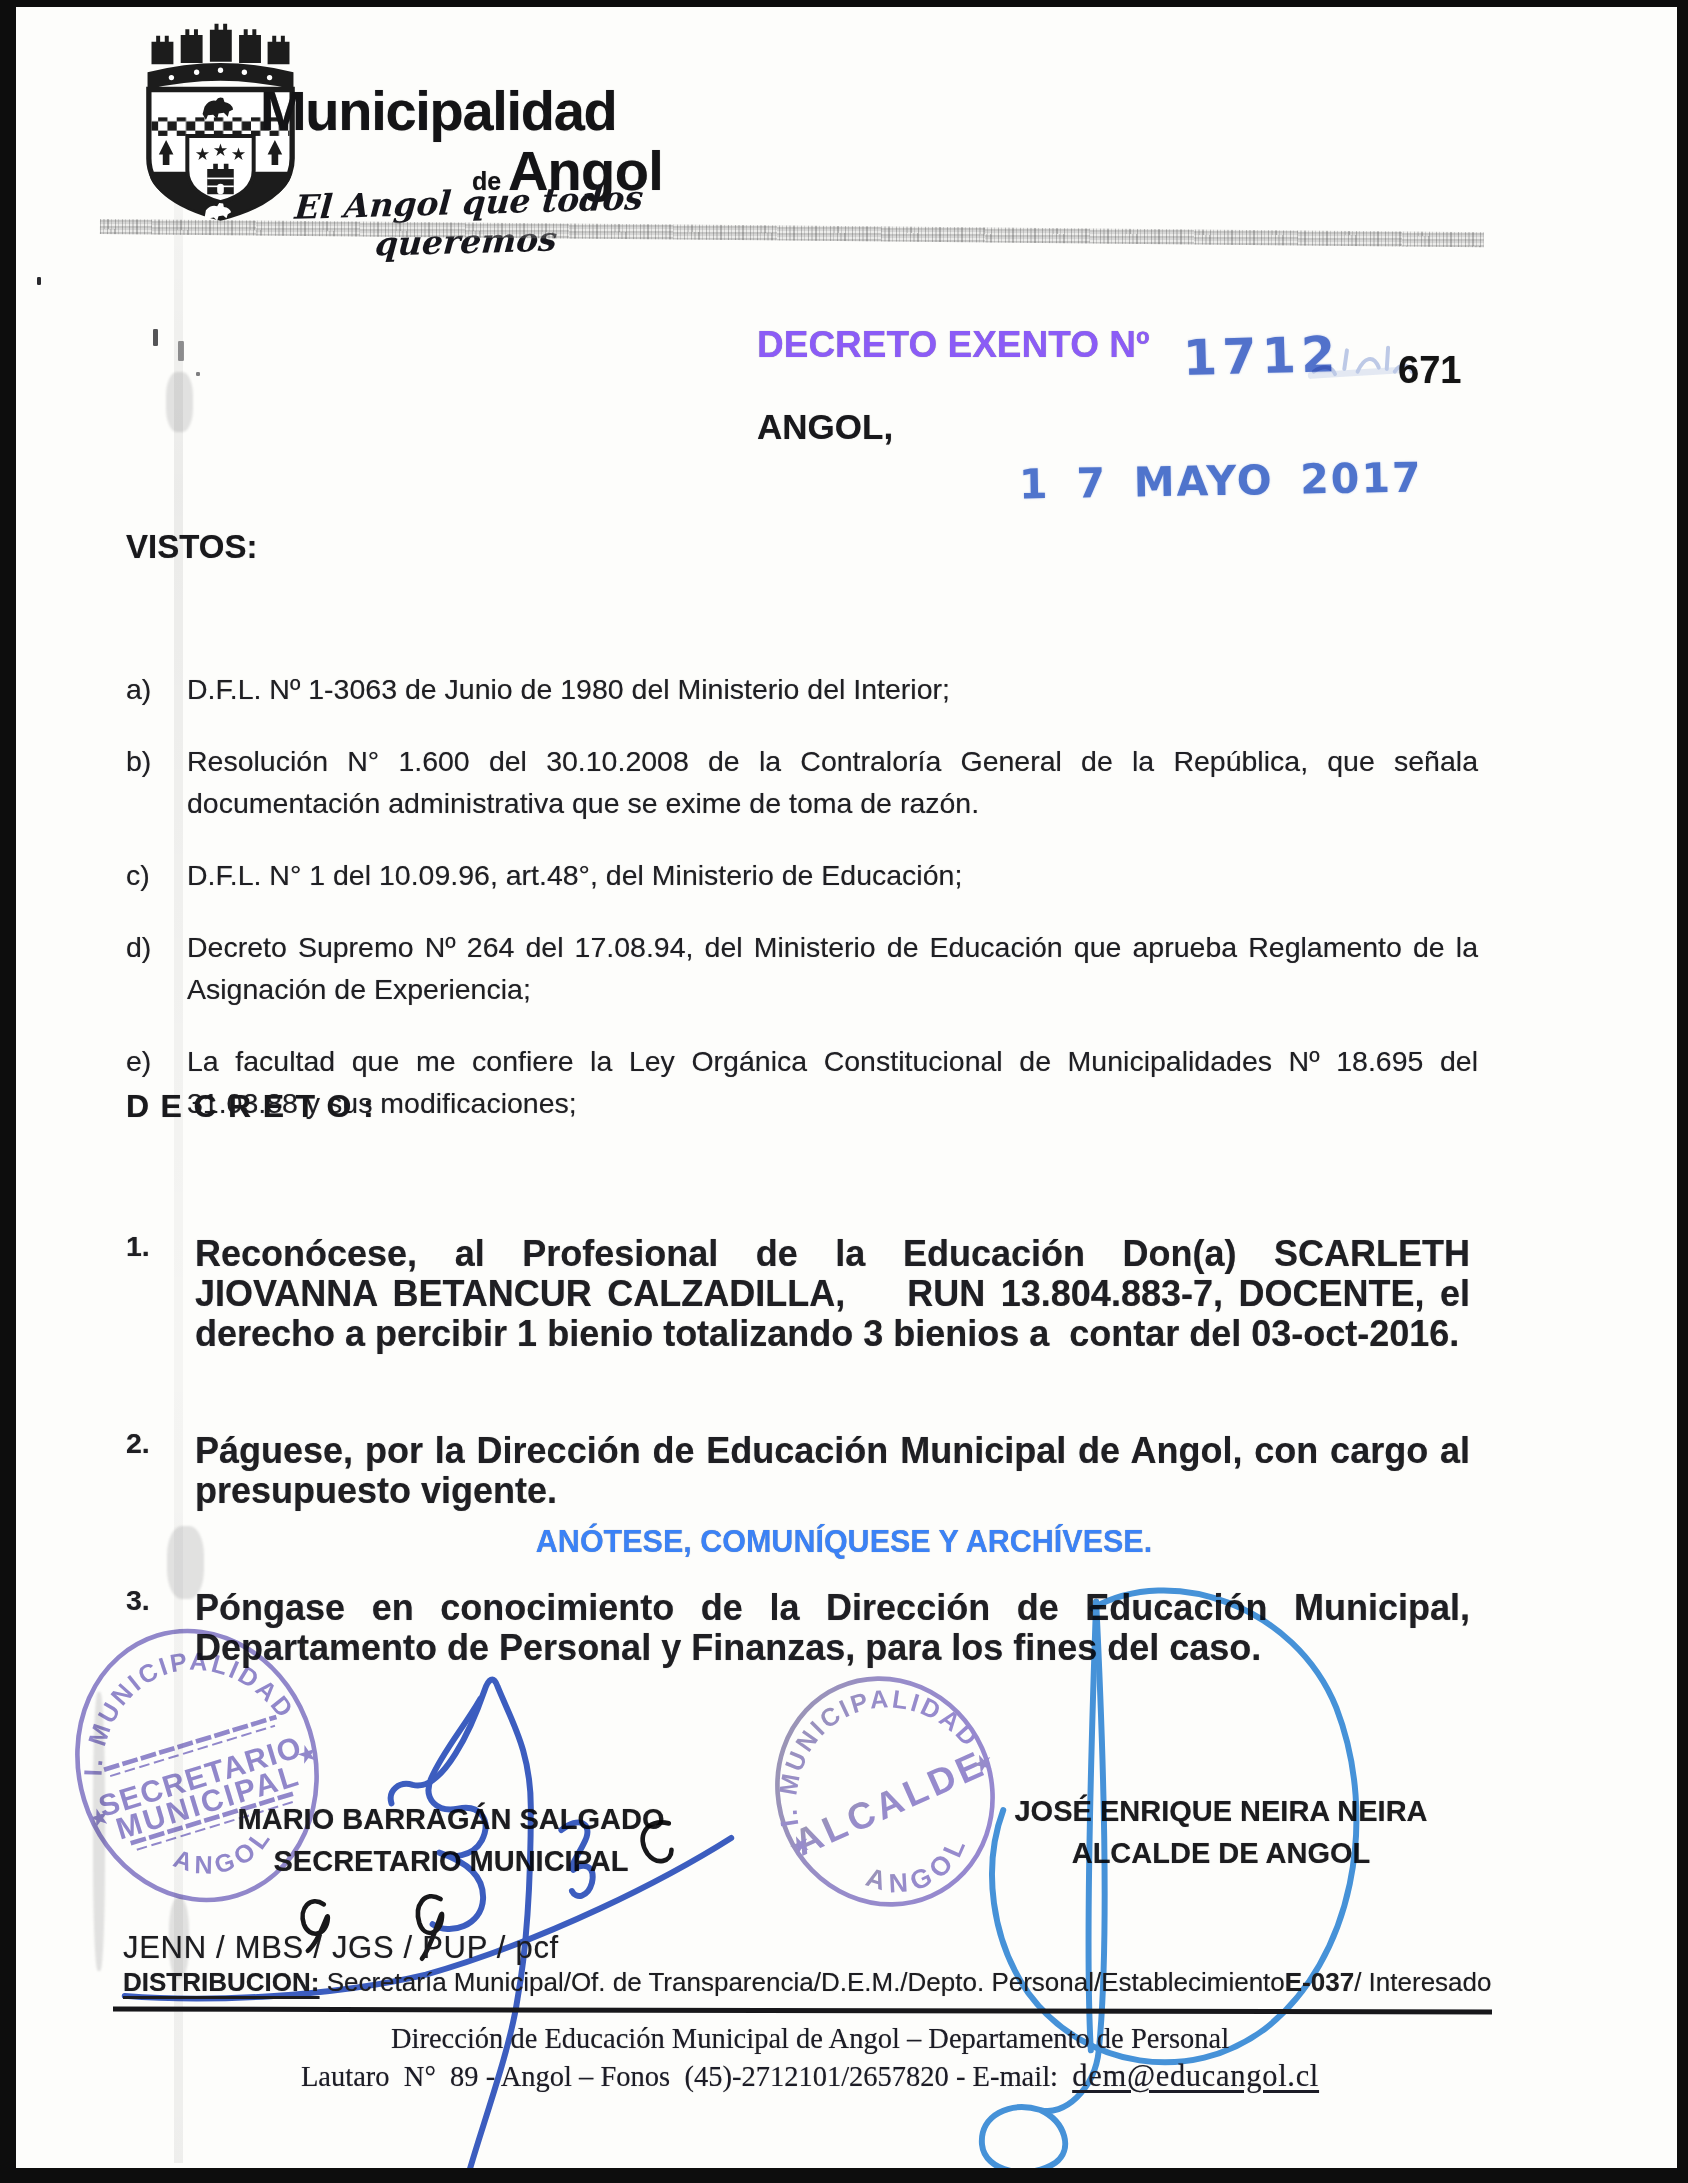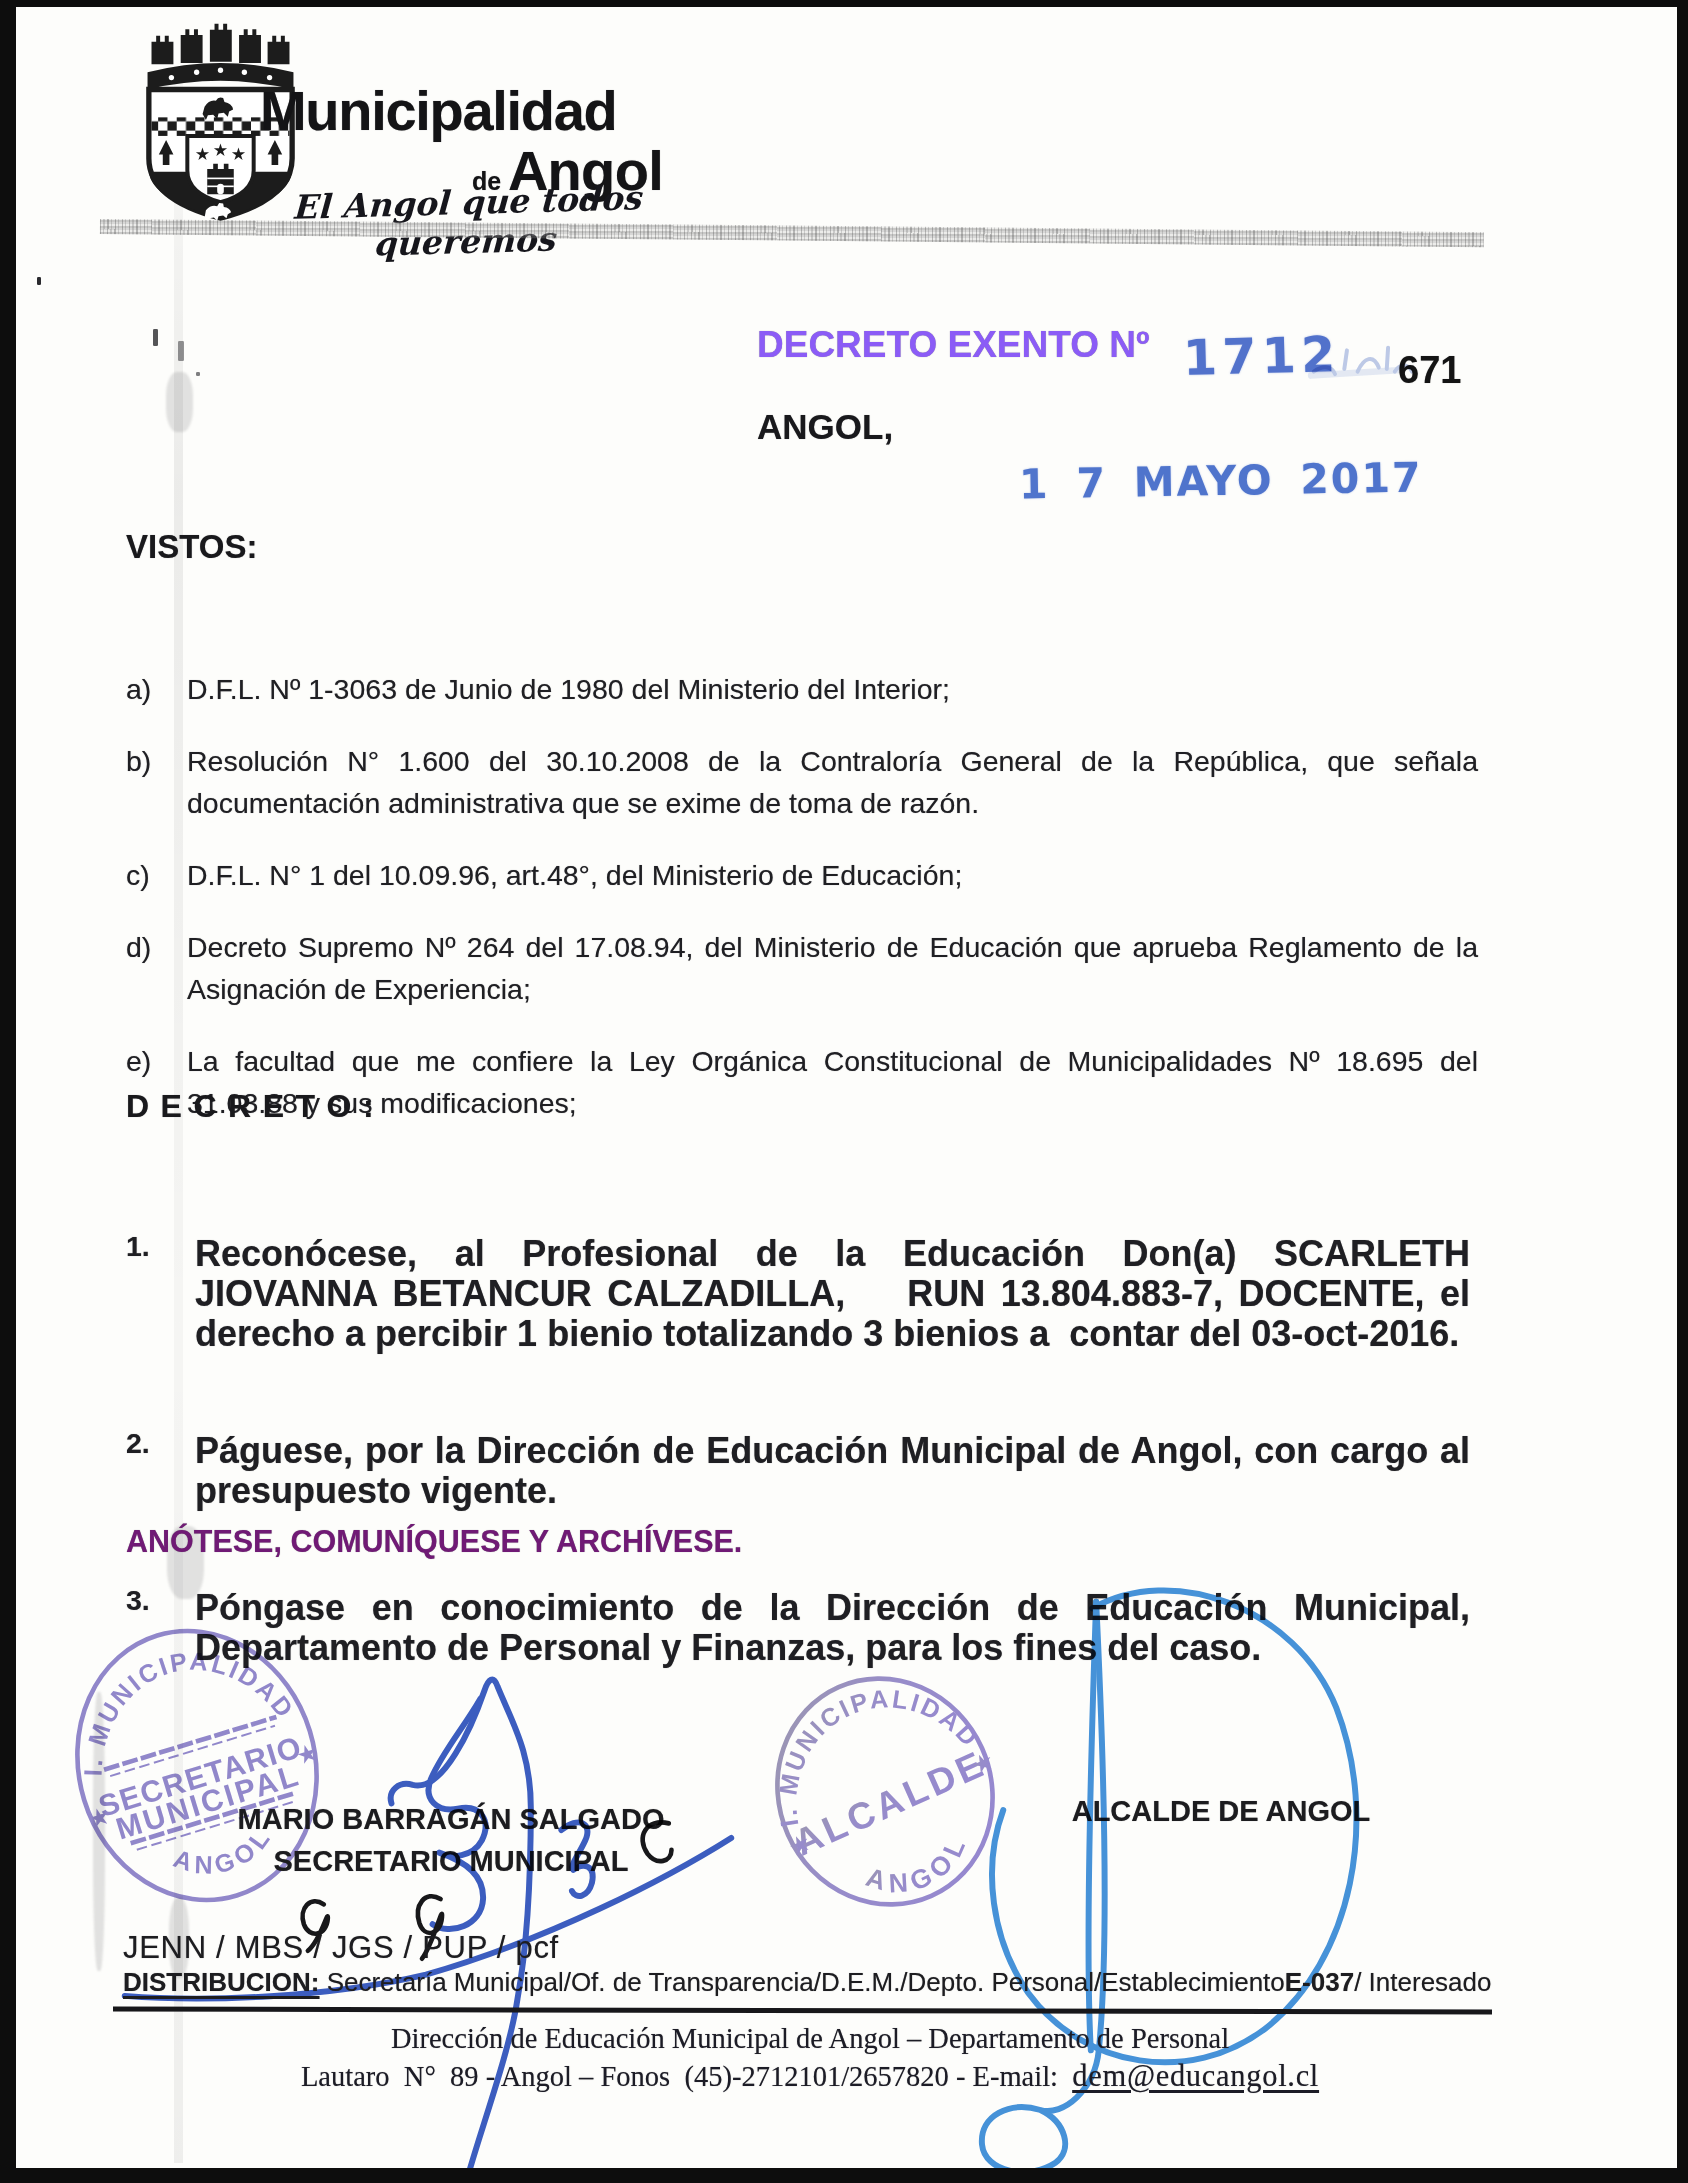--- a/index.html
+++ b/index.html
@@ -51,21 +51,21 @@
   .v-item{display:grid;grid-template-columns:61px 1fr;margin-bottom:6px;}
   .v-item .letter{font-size:28.5px;line-height:42px;}
   .v-item p{margin:0;font-size:28.5px;line-height:42px;text-align:justify;}
 
   .sec-decreto{left:126px;top:1064px;width:1352px;}
   .d-heading{font-size:32px;font-weight:bold;letter-spacing:1.3px;color:#19191c;}
   .d-list{margin-top:53px;}
   .d-item{display:grid;grid-template-columns:61px 1fr;margin-bottom:37px;}
   .d-item .num{font-size:28.5px;font-weight:bold;line-height:40px;}
   .d-item p{margin:8px;font-size:36px;line-height:40px;text-align:justify;font-weight:bold;}
-  .closing{left:126px;top:1524px;width:1436px;text-align:left;font-size:30.5px;font-weight:bold;color:#701a75;}
+  .closing{left:126px;top:1524px;width:1436px;text-align:center;font-size:30.5px;font-weight:bold;color:#3b82f6;}
 
   
   .signer{position:absolute;text-align:center;font-weight:bold;color:#1c1c1f;}
   .signer .name{font-size:29px;line-height:42px;}
   .signer .role{font-size:29px;line-height:42px;}
   .signer-left{left:212px;top:1798px;width:478px;}
   .signer-right{left:982px;top:1790px;width:478px;}
 
   .stamp{position:absolute;mix-blend-mode:multiply;opacity:.88;}
   .stamp-secretario{left:71px;top:1623px;width:252px;height:285px;transform:rotate(-17deg);}
@@ -263,20 +263,21 @@
         <textPath href="#arcBA" startOffset="50%" text-anchor="middle">ANGOL</textPath>
       </text>
     </svg>
   </div>
 
   <div class="signer signer-left">
     <div class="name bleed">MARIO BARRAGÁN SALGADO</div>
     <div class="role bleed">SECRETARIO MUNICIPAL</div>
   </div>
   <div class="signer signer-right">
+    <div class="name bleed">JOSÉ ENRIQUE NEIRA NEIRA</div>
     <div class="role bleed">ALCALDE DE ANGOL</div>
   </div>
 
   <svg class="sig-overlay" viewBox="0 0 2544 3290">
 
     <g stroke="#3c5ec2" stroke-width="9" fill="none" stroke-linecap="round" stroke-linejoin="round">
       <path d="M 590,2718 C 584,2698 602,2684 622,2690 C 668,2702 712,2600 730,2548 C 736,2530 744,2524 750,2542 C 772,2596 800,2640 800,2724 C 800,2824 796,2924 780,3012 C 768,3094 722,3216 704,3284"></path>
       <path d="M 724,2560 C 700,2602 666,2642 650,2680 C 636,2712 660,2732 690,2726 C 722,2719 742,2742 726,2774 C 713,2798 680,2802 662,2792 C 692,2802 730,2822 728,2862 C 726,2902 678,2918 652,2900"></path>
       <path d="M 846,2758 C 872,2736 894,2748 882,2774 C 872,2796 858,2812 864,2818 C 880,2806 898,2812 892,2838 C 886,2860 868,2862 862,2850"></path>
       <path d="M 1102,2770 C 1004,2832 824,2924 642,2976 C 498,3010 312,3018 188,3008"></path>

